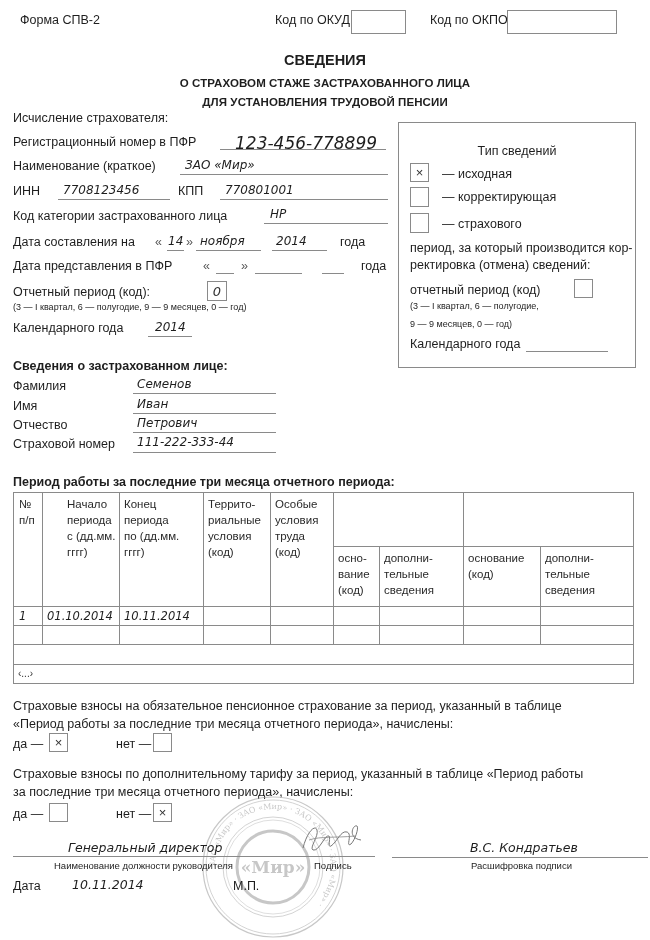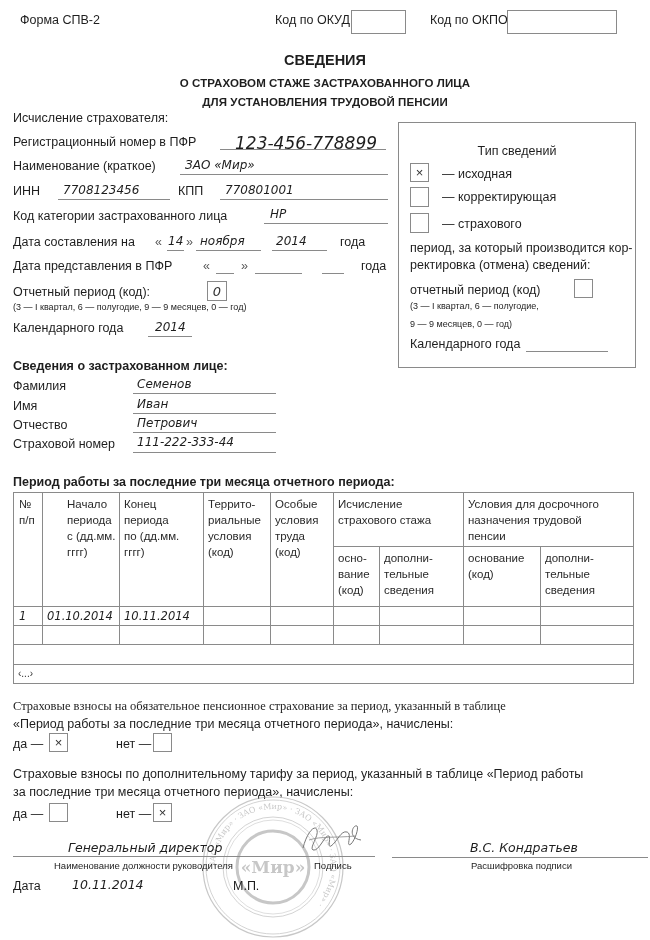--- a/index.html
+++ b/index.html
@@ -170,45 +170,40 @@
 по (дд.мм.
 гггг)</div>
   <div class="th" style="left:194px;top:3px;">Террито-
 риальные
 условия
 (код)</div>
   <div class="th" style="left:261px;top:3px;">Особые
 условия
 труда
 (код)</div>
-  <div class="th" style="left:324px;top:3px;">Исчисление
-страхового стажа</div>
   <div class="th" style="left:324px;top:57px;">осно-
 вание
 (код)</div>
   <div class="th" style="left:370px;top:57px;">дополни-
 тельные
 сведения</div>
-  <div class="th" style="left:454px;top:3px;">Условия для досрочного
-назначения трудовой
-пенсии</div>
   <div class="th" style="left:454px;top:57px;">основание
 (код)</div>
   <div class="th" style="left:531px;top:57px;">дополни-
 тельные
 сведения</div>
 
   <div class="td it" style="left:5px;top:115px;">1</div>
   <div class="td it" style="left:33px;top:115px;">01.10.2014</div>
   <div class="td it" style="left:110px;top:115px;">10.11.2014</div>
 
   <div class="td" style="left:4px;top:173px;font-size:10px;color:#333;">‹...›</div>
 </div>
 
-<div class="abs t" style="left:13px;top:698px;font-family:Liberation Serif, serif;">Страховые взносы на обязательное пенсионное страхование за период, указанный в таблице</div>
+<div class="abs t" style="left:13px;top:698px;">Страховые взносы на обязательное пенсионное страхование за период, указанный в таблице</div>
 <div class="abs t" style="left:13px;top:716px;">«Период работы за последние три месяца отчетного периода», начислены:</div>
 <div class="abs t" style="left:13px;top:736px;">да —</div>
 <div class="chk" style="left:49px;top:733px;width:19px;height:19px;">
     <span>×</span>
   </div>
 <div class="abs t" style="left:116px;top:736px;">нет —</div>
 <div class="chk" style="left:153px;top:733px;width:19px;height:19px;">
     <span></span>
   </div>
 

